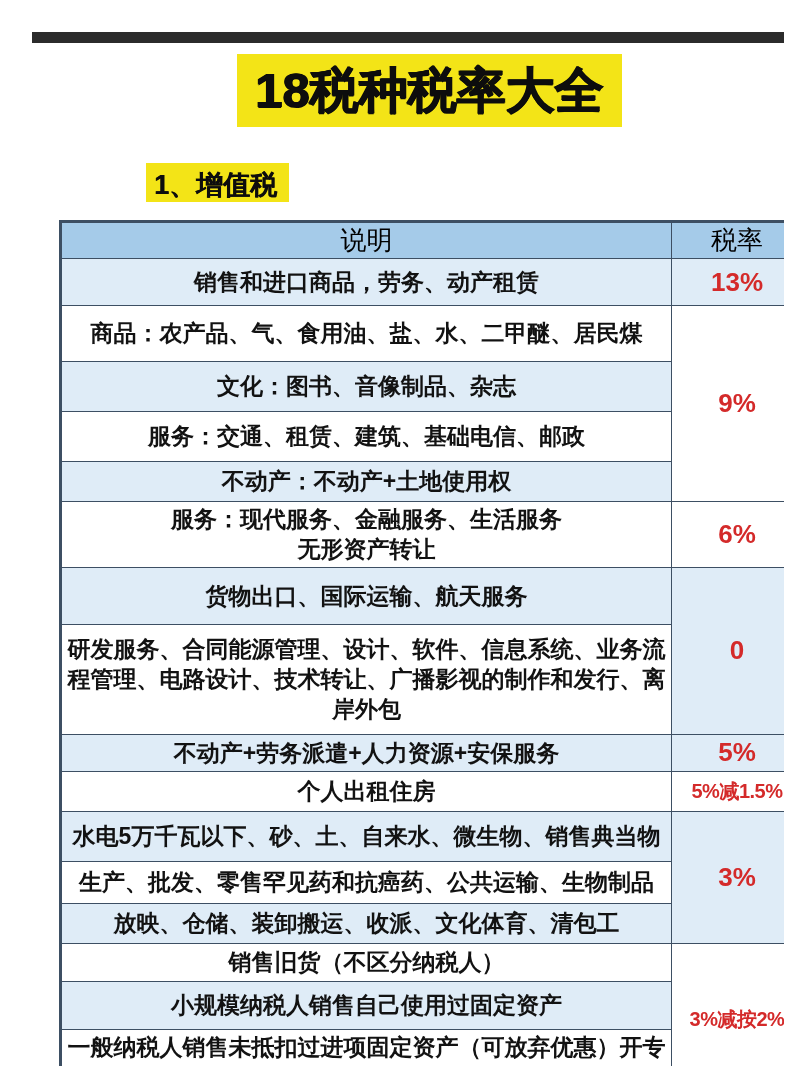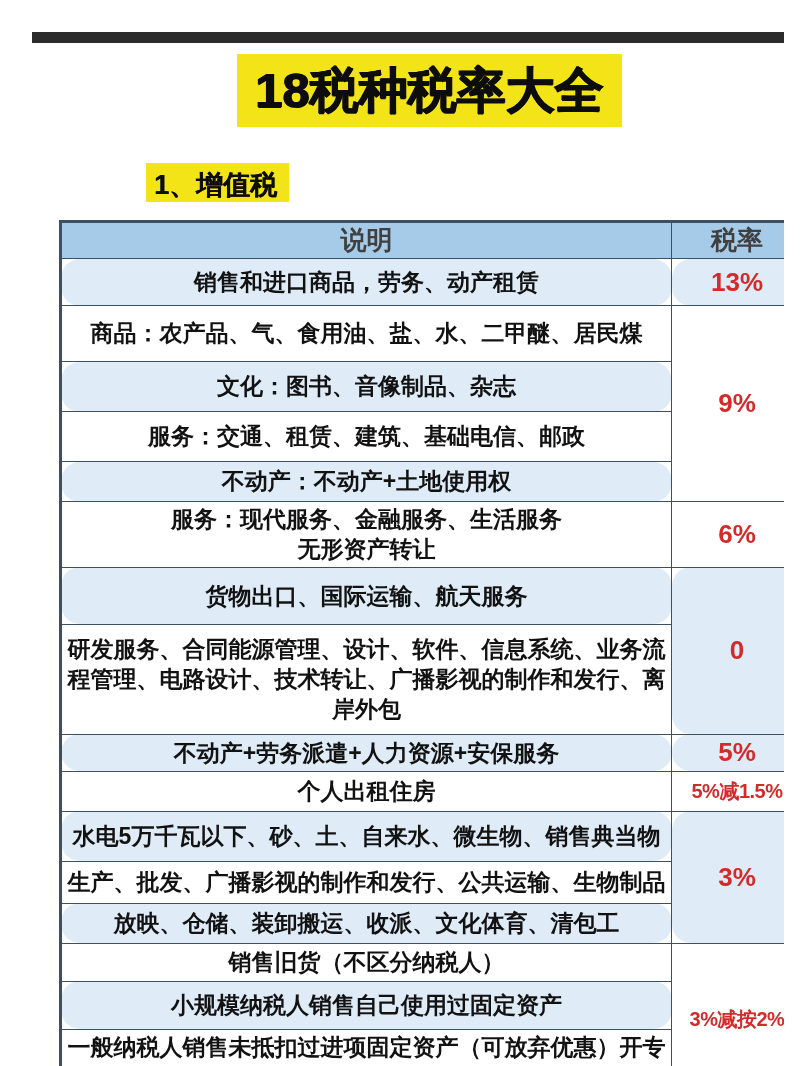--- a/index.html
+++ b/index.html
@@ -60,22 +60,22 @@
     border-collapse: collapse;
     table-layout: fixed;
     border: 3px solid var(--border-color);
   }
   .tax-table th, .tax-table td {
     border: 1.5px solid var(--border-color);
   }
   .tax-table th {
     height: 37px;
     background: var(--header-bg);
-    font-size: 26px; font-weight: 700;
-    color: #404040;
+    font-size: 26px; font-weight: 400;
+    color: #000000;
     vertical-align: middle;
   }
   td.desc {
     font-size: 23px;
     font-weight: 700;
     line-height: 1.32;
     text-align: center;
     vertical-align: middle;
     padding: 2px 4px;
     background: var(--row-bg);
@@ -85,21 +85,21 @@
   td.rate {
     font-size: 26px;
     font-weight: 800;
     text-align: center;
     vertical-align: middle;
     color: var(--rate-red);
     background: var(--row-bg);
     padding: 0 2px;
   }
   td.rate.compact { font-size: 20px; letter-spacing: -0.5px; }
-  .alt { background: var(--row-alt-bg) !important; border-radius: 19px; }
+  .alt { background: var(--row-alt-bg) !important; }
 </style>
 </head>
 <body>
 
 <div class="page">
   <div class="top-bar"></div>
 
   <div class="title">18税种税率大全</div>
 
   <div class="section-heading">1、增值税</div>
@@ -151,21 +151,21 @@
       </tr>
       <tr style="height:40px">
         <td class="desc">个人出租住房</td>
         <td class="rate compact">5%减1.5%</td>
       </tr>
       <tr style="height:50px">
         <td class="desc alt">水电5万千瓦以下、砂、土、自来水、微生物、销售典当物</td>
         <td class="rate alt" rowspan="3">3%</td>
       </tr>
       <tr style="height:42px">
-        <td class="desc">生产、批发、广播影视的制作和发行、公共运输、生物制品</td>
+        <td class="desc">生产、批发、零售罕见药和抗癌药、公共运输、生物制品</td>
       </tr>
       <tr style="height:40px">
         <td class="desc alt">放映、仓储、装卸搬运、收派、文化体育、清包工</td>
       </tr>
       <tr style="height:38px">
         <td class="desc">销售旧货（不区分纳税人）</td>
         <td class="rate compact" rowspan="3">3%减按2%</td>
       </tr>
       <tr style="height:48px">
         <td class="desc alt">小规模纳税人销售自己使用过固定资产</td>

